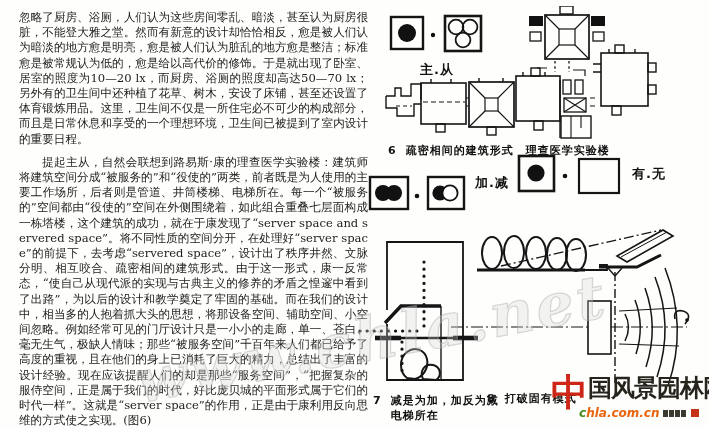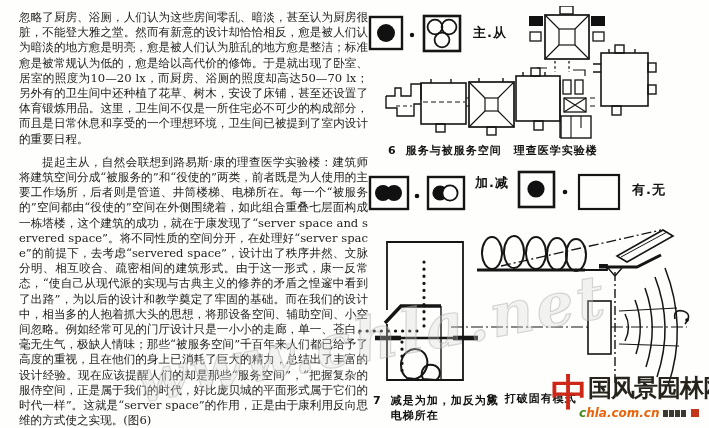--- a/index.html
+++ b/index.html
@@ -72,21 +72,21 @@
 <body>
 
 <div class="page">
 
   <div class="text-col z1">
     <p class="p1">忽略了厨房、浴厕，人们认为这些房间零乱、暗淡，甚至认为厨房很脏，不能登大雅之堂。然而有新意的设计却恰恰相反，愈是被人们认为暗淡的地方愈是明亮，愈是被人们认为脏乱的地方愈是整洁；标准愈是被常规认为低的，愈是给以高代价的修饰。于是就出现了卧室、居室的照度为10—20 lx，而厨房、浴厕的照度却高达50—70 lx；另外有的卫生间中还种植了花草、树木，安设了床铺，甚至还设置了体育锻炼用品。这里，卫生间不仅是一所住宅必不可少的构成部分，而且是日常休息和享受的一个理想环境，卫生间已被提到了室内设计的重要日程。</p>
     <p class="p2">提起主从，自然会联想到路易斯·康的理查医学实验楼：建筑师将建筑空间分成“被服务的”和“役使的”两类，前者既是为人使用的主要工作场所，后者则是管道、井筒楼梯、电梯所在。每一个“被服务的”空间都由“役使的”空间在外侧围绕着，如此组合重叠七层面构成一栋塔楼，这个建筑的成功，就在于康发现了“server space and servered space”。将不同性质的空间分开，在处理好“server space”的前提下，去考虑“servered space”，设计出了秩序井然、文脉分明、相互咬合、疏密相间的建筑形式。由于这一形式，康一反常态，“使自己从现代派的实现与古典主义的修养的矛盾之惶邃中看到了出路”，为以后的设计和教学奠定了牢固的基础。而在我们的设计中，相当多的人抱着抓大头的思想，将那设备空间、辅助空间、小空间忽略。例如经常可见的门厅设计只是一小小的走廊，单一、苍白、毫无生气，极缺人情味；那些“被服务空间”千百年来人们都已给予了高度的重视，且在他们的身上已消耗了巨大的精力，总结出了丰富的设计经验。现在应该提醒人们的却是那些“服务空间”，“把握复杂的服侍空间，正是属于我们的时代，好比庞贝城的平面形式属于它们的时代一样”。这就是“server space”的作用，正是由于康利用反向思维的方式使之实现。(图6)</p>
 
   </div>
 
-  <div class="legend" style="left:367px;top:13px;">
+  <div class="legend" style="left:388px;top:13px;flex-direction:column;">
     <svg width="98" height="40" viewBox="0 0 98 40">
       <rect class="stroke" x="3" y="4" width="32" height="32" stroke-width="2.4"></rect>
       <circle cx="19" cy="20" r="9" fill="#111"></circle>
       <circle cx="45" cy="22" r="2.2" fill="#111"></circle>
       <rect class="stroke" x="57" y="3" width="36" height="35" stroke-width="2.6"></rect>
       <circle class="stroke" cx="68" cy="14" r="7.4" stroke-width="1.8"></circle>
       <circle class="stroke" cx="82" cy="14" r="7.4" stroke-width="1.8"></circle>
       <circle class="stroke" cx="75" cy="27" r="7.4" stroke-width="1.8"></circle>
     </svg>
     <span class="lbl">主.从</span>
@@ -142,37 +142,37 @@
       <rect class="stroke" x="232" y="39" width="9" height="8" stroke-width="1.4"></rect>
       <rect class="stroke" x="265" y="57" width="8" height="9" stroke-width="1.4"></rect>
       <rect class="stroke" x="265" y="79" width="8" height="9" stroke-width="1.4"></rect>
       <rect class="stroke" x="229" y="100" width="9" height="9" stroke-width="1.4"></rect>
       <path class="stroke" d="M226,43 v4 M252,43 v4" stroke-width="1.4"></path>
     </svg>
   </div>
 
   <div class="caption z1" style="left:388px;top:143px;">
     <span class="num">6</span>
-    <span>服务与被服务空间　理查医学实验楼</span>
+    <span>疏密相间的建筑形式　理查医学实验楼</span>
   </div>
 
   <div class="legend" style="left:367px;top:174px;align-items:flex-start;">
     <svg width="100" height="42" viewBox="0 0 100 42">
       <rect class="stroke" x="3" y="3" width="38" height="32" stroke-width="2.4"></rect>
       <circle cx="16" cy="19" r="8" fill="#111"></circle>
       <circle cx="27" cy="19" r="8" fill="#111"></circle>
       <circle cx="50" cy="22" r="2.3" fill="#111"></circle>
       <rect class="stroke" x="61" y="3" width="36" height="32" stroke-width="2.4"></rect>
       <circle cx="73" cy="19" r="7.6" fill="#111"></circle>
       <circle cx="83" cy="19" r="7.6" fill="#fff" stroke="#111" stroke-width="1.8"></circle>
     </svg>
     <span class="lbl" style="margin-bottom:-6px;">加.减</span>
   </div>
 
-  <div class="legend" style="left:516px;top:168px;">
+  <div class="legend" style="left:516px;top:152px;">
     <svg width="108" height="44" viewBox="0 0 108 44">
       <rect class="stroke" x="3" y="4" width="35" height="35" stroke-width="2.6"></rect>
       <circle cx="20" cy="21" r="8.6" fill="#111"></circle>
       <circle cx="49" cy="24" r="2.3" fill="#111"></circle>
       <rect class="stroke" x="63" y="7" width="40" height="34" stroke-width="2.2"></rect>
     </svg>
     <span class="lbl">有.无</span>
   </div>
 
   <div class="fig-abs z1" style="left:357px;top:232px;">

